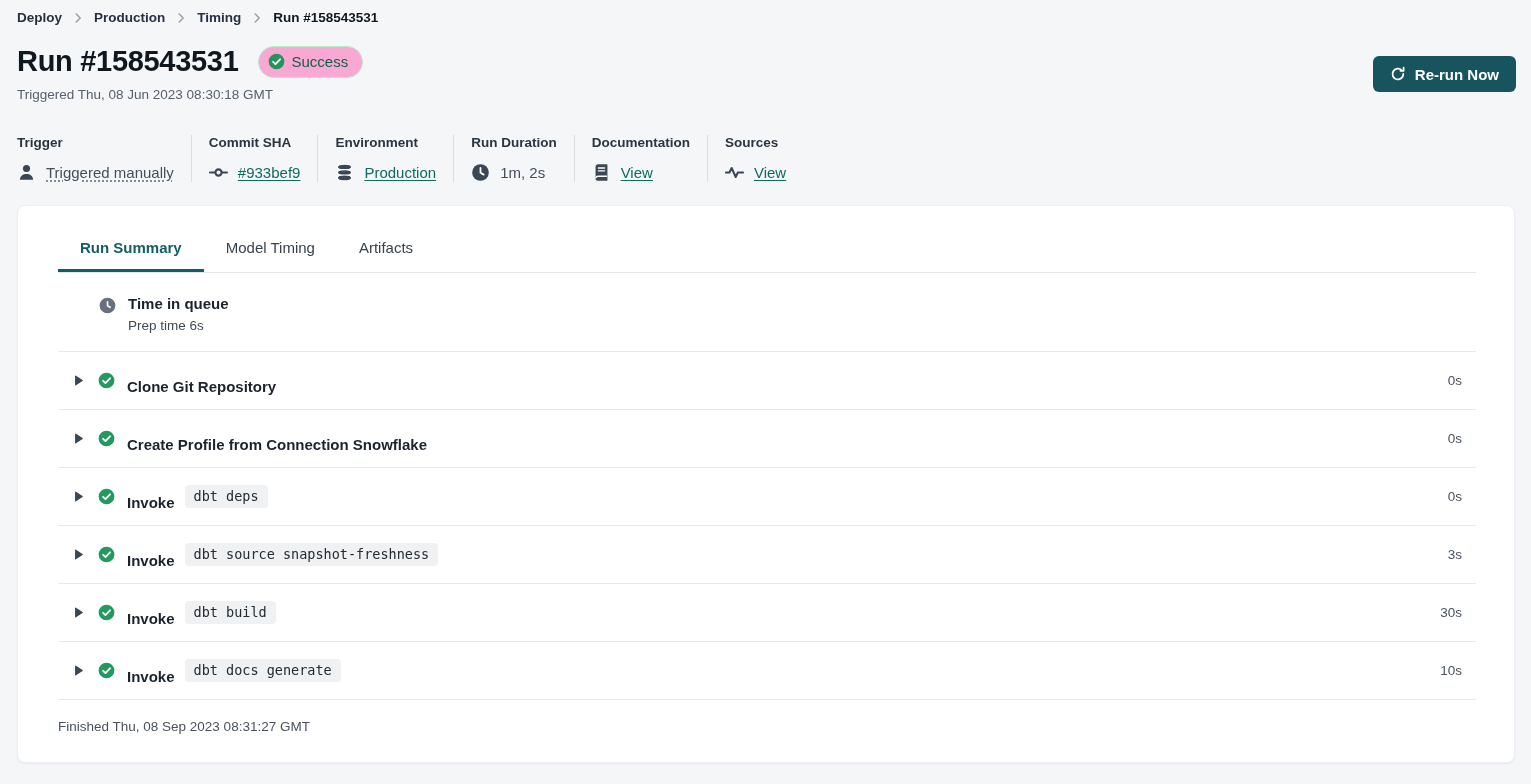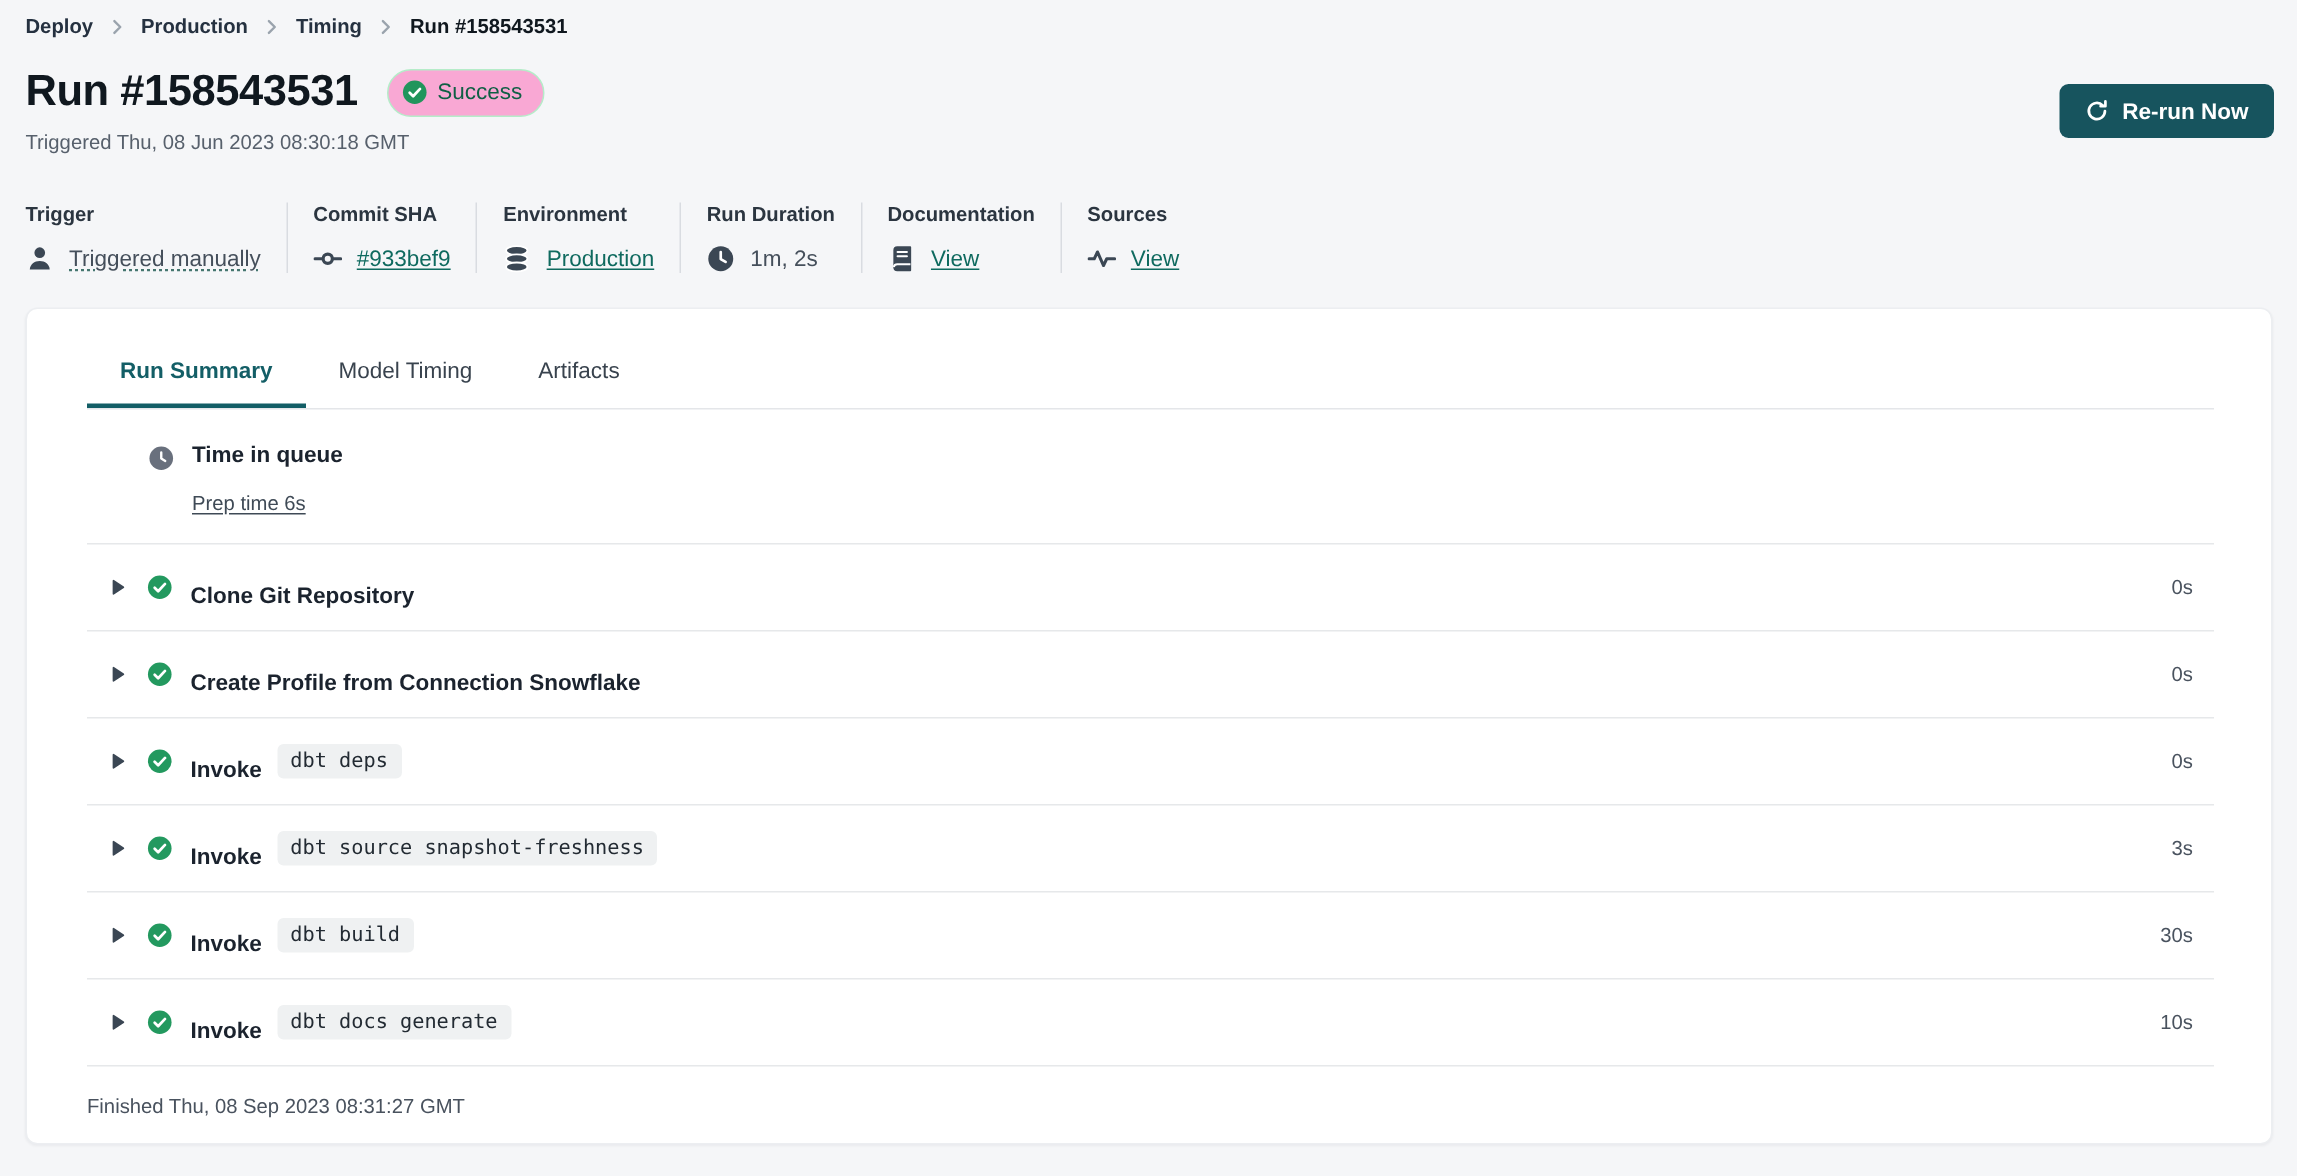--- a/index.html
+++ b/index.html
@@ -38,22 +38,22 @@
     border-radius:8px;box-shadow:0 1px 2px rgba(16,24,40,.05);padding:24px 38px 0 40px;box-sizing:border-box;}
 
   
   .tabs{display:flex;border-bottom:1px solid #e4e6e9;}
   .tab{padding:9px 22px 13px;font-size:15px;color:#39434e;cursor:pointer;}
   .tab.active{color:#135e66;font-weight:700;border-bottom:3px solid #135e66;}
 
   
   .queue-block{display:flex;align-items:flex-start;gap:12px;padding:22px 0 17px 41px;}
   .queue-title{font-size:15px;font-weight:700;color:#1b232e;}
-  .queue-link{display:inline-block;margin-top:16px;font-size:13.5px;color:#3f4a56;
-    text-decoration:underline;text-underline-offset:2px;cursor:pointer;text-align:right;}
+  .queue-link{display:inline-block;margin-top:6px;font-size:13.5px;color:#3f4a56;
+    text-underline-offset:2px;cursor:pointer;text-align:right;}
 
   
   .step-row{display:flex;align-items:center;height:57px;border-top:1px solid #e6e8ea;}
   .expander{margin-left:14px;display:flex;align-items:center;cursor:pointer;}
   .step-check{margin-left:13px;display:flex;align-items:center;}
   .step-title{margin-left:12px;font-size:15px;font-weight:700;color:#1b232e;margin-top:12px;}
   .code-chip{margin-left:10px;background:#eff1f2;border-radius:4px;padding:3px 9px 4px;
     font-family:"DejaVu Sans Mono",monospace;font-size:13.5px;font-weight:400;color:#232b33;}
   .duration{margin-left:auto;padding-right:14px;font-size:13.5px;color:#49525e;}
 

